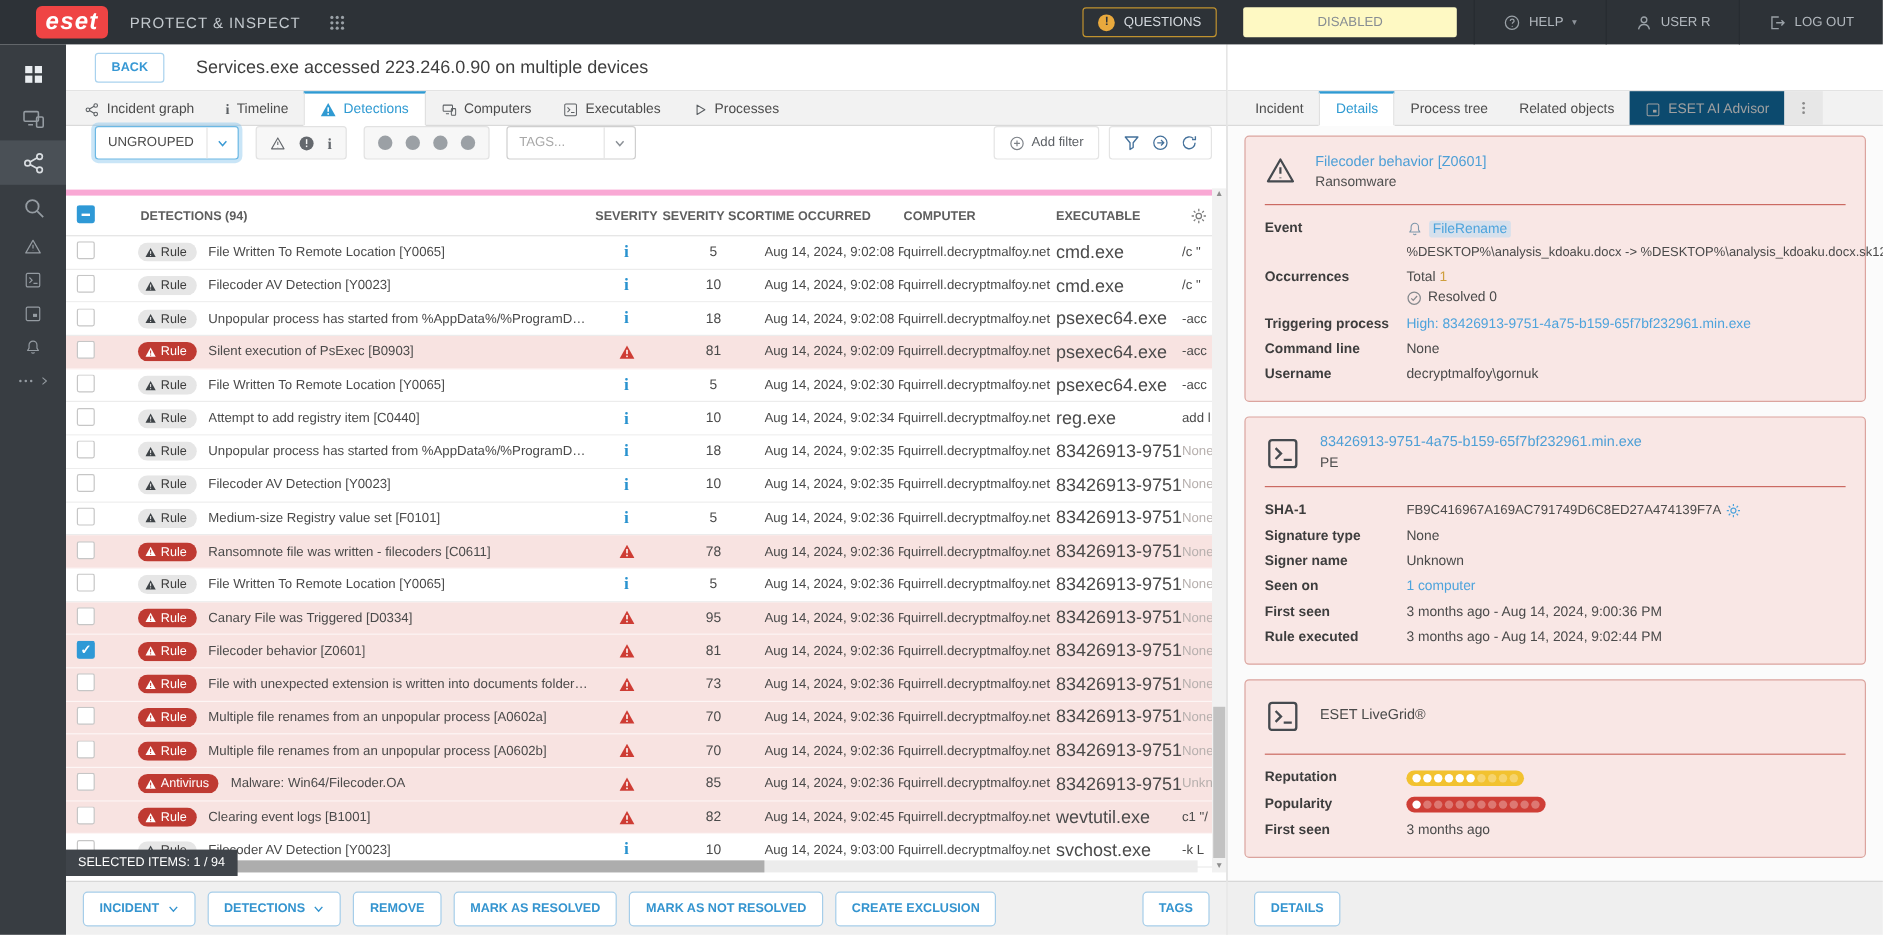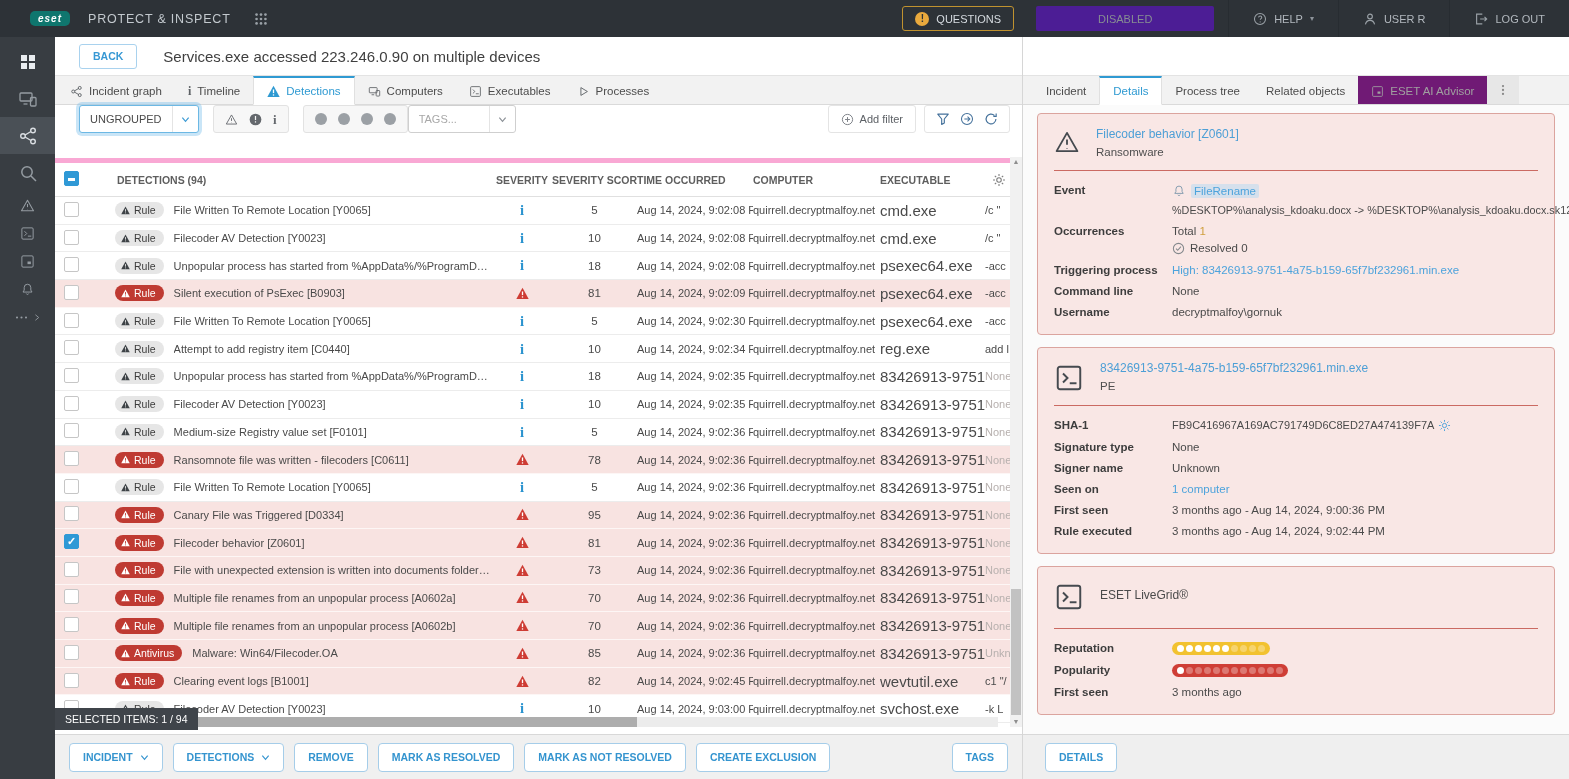--- a/index.html
+++ b/index.html
@@ -2,30 +2,30 @@
 <html><head>
 <meta charset="utf-8">
 <style>
   html,body{margin:0;padding:0;}
   body{width:1569px;height:779px;position:relative;overflow:hidden;background:#fff;
        font-family:"Liberation Sans",sans-serif;-webkit-font-smoothing:antialiased;}
   .icn{display:inline-flex;align-items:center;justify-content:center;}
   .icn svg{display:block;}
   
   .topbar{position:absolute;top:0;left:0;right:0;height:37px;background:#2d3237;display:flex;align-items:center;z-index:30;}
-  .logo{margin-left:30px;background:#0f766e;color:#fff;font-weight:700;font-style:italic;border-radius:5px;
-        padding:2px 8px;font-size:10px;letter-spacing:1px;}
+  .logo{margin-left:30px;background:#ef4444;color:#fff;font-weight:700;font-style:italic;border-radius:5px;
+        padding:2px 8px;font-size:20px;letter-spacing:1px;}
   .product{margin-left:18px;font-size:12.5px;letter-spacing:.8px;color:#c3c9ce;}
   .apps-btn{margin-left:22px;color:#9aa1a7;cursor:pointer;}
   .top-right{margin-left:auto;display:flex;align-items:center;height:100%;}
   .btn-questions{border:1px solid #c0922f;border-radius:3px;height:23px;padding:0 12px;display:flex;align-items:center;
         gap:7px;font-size:11px;color:#d6dbe0;margin-right:22px;cursor:pointer;}
   .q-ico{width:14px;height:14px;border-radius:50%;background:#e9a93d;color:#2d3237;font-weight:700;font-size:10px;
         display:flex;align-items:center;justify-content:center;}
-  .btn-disabled{width:178px;height:25px;background:#4c1d95;border-radius:2px;color:#878d93;font-size:11px;
+  .btn-disabled{width:178px;height:25px;background:#fef9c3;border-radius:2px;color:#878d93;font-size:11px;
         display:flex;align-items:center;justify-content:center;margin-right:14px;cursor:pointer;}
   .top-item{display:flex;align-items:center;gap:7px;padding:0 24px;height:100%;font-size:11px;color:#b2b8be;
         border-left:1px solid #272c31;cursor:pointer;}
   .top-item .icn{color:#9aa1a7;}
   .caret-sm{font-size:8px;color:#8d939a;}
   
   .sidebar{position:absolute;top:37px;left:0;width:55px;bottom:0;background:#383d42;display:flex;flex-direction:column;
         align-items:stretch;padding-top:6px;z-index:20;}
   .sb-item{height:37px;display:flex;align-items:center;justify-content:center;color:#959ca2;cursor:pointer;gap:2px;}
   .sb-item.small{height:28px;}
@@ -117,21 +117,21 @@
   .abtn .bcaret svg{width:9px;height:9px;}
   .abtn.tags{margin-left:auto;}
   
   .panel{position:absolute;left:1022px;top:37px;width:547px;bottom:0;background:#fbfbfb;border-left:1px solid #d6d6d6;box-sizing:border-box;}
   .panel-header{height:38px;border-bottom:1px solid #e3e3e3;background:#fff;}
   .panel-tabs{height:28px;background:#f2f2f2;border-bottom:1px solid #dadada;display:flex;align-items:stretch;padding-left:10px;
         font-size:11.5px;color:#4c4c4c;}
   .ptab{display:flex;align-items:center;gap:6px;padding:0 13px;cursor:pointer;border-top:2px solid transparent;}
   .ptab.active{background:#fff;color:#2f9ad2;border-top-color:#2f9ad2;border-left:1px solid #e0e0e0;border-right:1px solid #e0e0e0;
         border-bottom:1px solid #fff;margin-bottom:-1px;}
-  .ptab.disabled{background:#701a75;color:#a0a0a0;}
+  .ptab.disabled{background:#0c4a6e;color:#a0a0a0;}
   .ptab.disabled svg{width:13px;height:13px;}
   .kebab{display:flex;align-items:center;padding:0 9px;background:#e7e7e7;color:#8a8a8a;cursor:pointer;}
   .kebab svg{width:14px;height:14px;}
   .panel-body{position:absolute;top:67px;left:0;right:0;bottom:45px;overflow:hidden;padding:9px 14px 0;box-sizing:border-box;}
   .card{background:#f9e7e5;border:1px solid #dba49e;border-radius:4px;padding:13px 16px 12px;margin-bottom:12px;box-sizing:border-box;}
   .card-head{display:flex;gap:16px;align-items:flex-start;}
   .chead-icon{flex:none;color:#454a4f;margin-top:2px;}
   .chead-icon svg{width:26px;height:26px;}
   .chead-icon.term svg{width:30px;height:30px;}
   .chead-tt{min-width:0;}
@@ -392,21 +392,21 @@
           </svg>
         </span>
       <span class="icn i-serif" style="font-size:13px;">i</span>
     </div>
     <div class="fgroup" id="fCircles">
         <span class="fcircle"></span>
         <span class="fcircle"></span>
         <span class="fcircle"></span>
         <span class="fcircle"></span>
       </div>
-    <div class="select tags" style="width:108px;">
+    <div class="select tags" style="width:108px;margin-left:14px;">
       <span class="s-val">TAGS...</span>
       <span class="s-caret" id="selCaret2">
           <svg xmlns="http://www.w3.org/2000/svg" viewBox="0 0 10 10" fill="none" stroke="currentColor" stroke-width="1.3" width="9" height="9">
             <path d="M1.5 3L5 7l3.5-4"></path>
           </svg>
         </span>
     </div>
     <div class="add-filter">
       <span class="icn" id="plusIcon">
           <svg xmlns="http://www.w3.org/2000/svg" viewBox="0 0 16 16" fill="none" stroke="currentColor" stroke-width="1.2">

